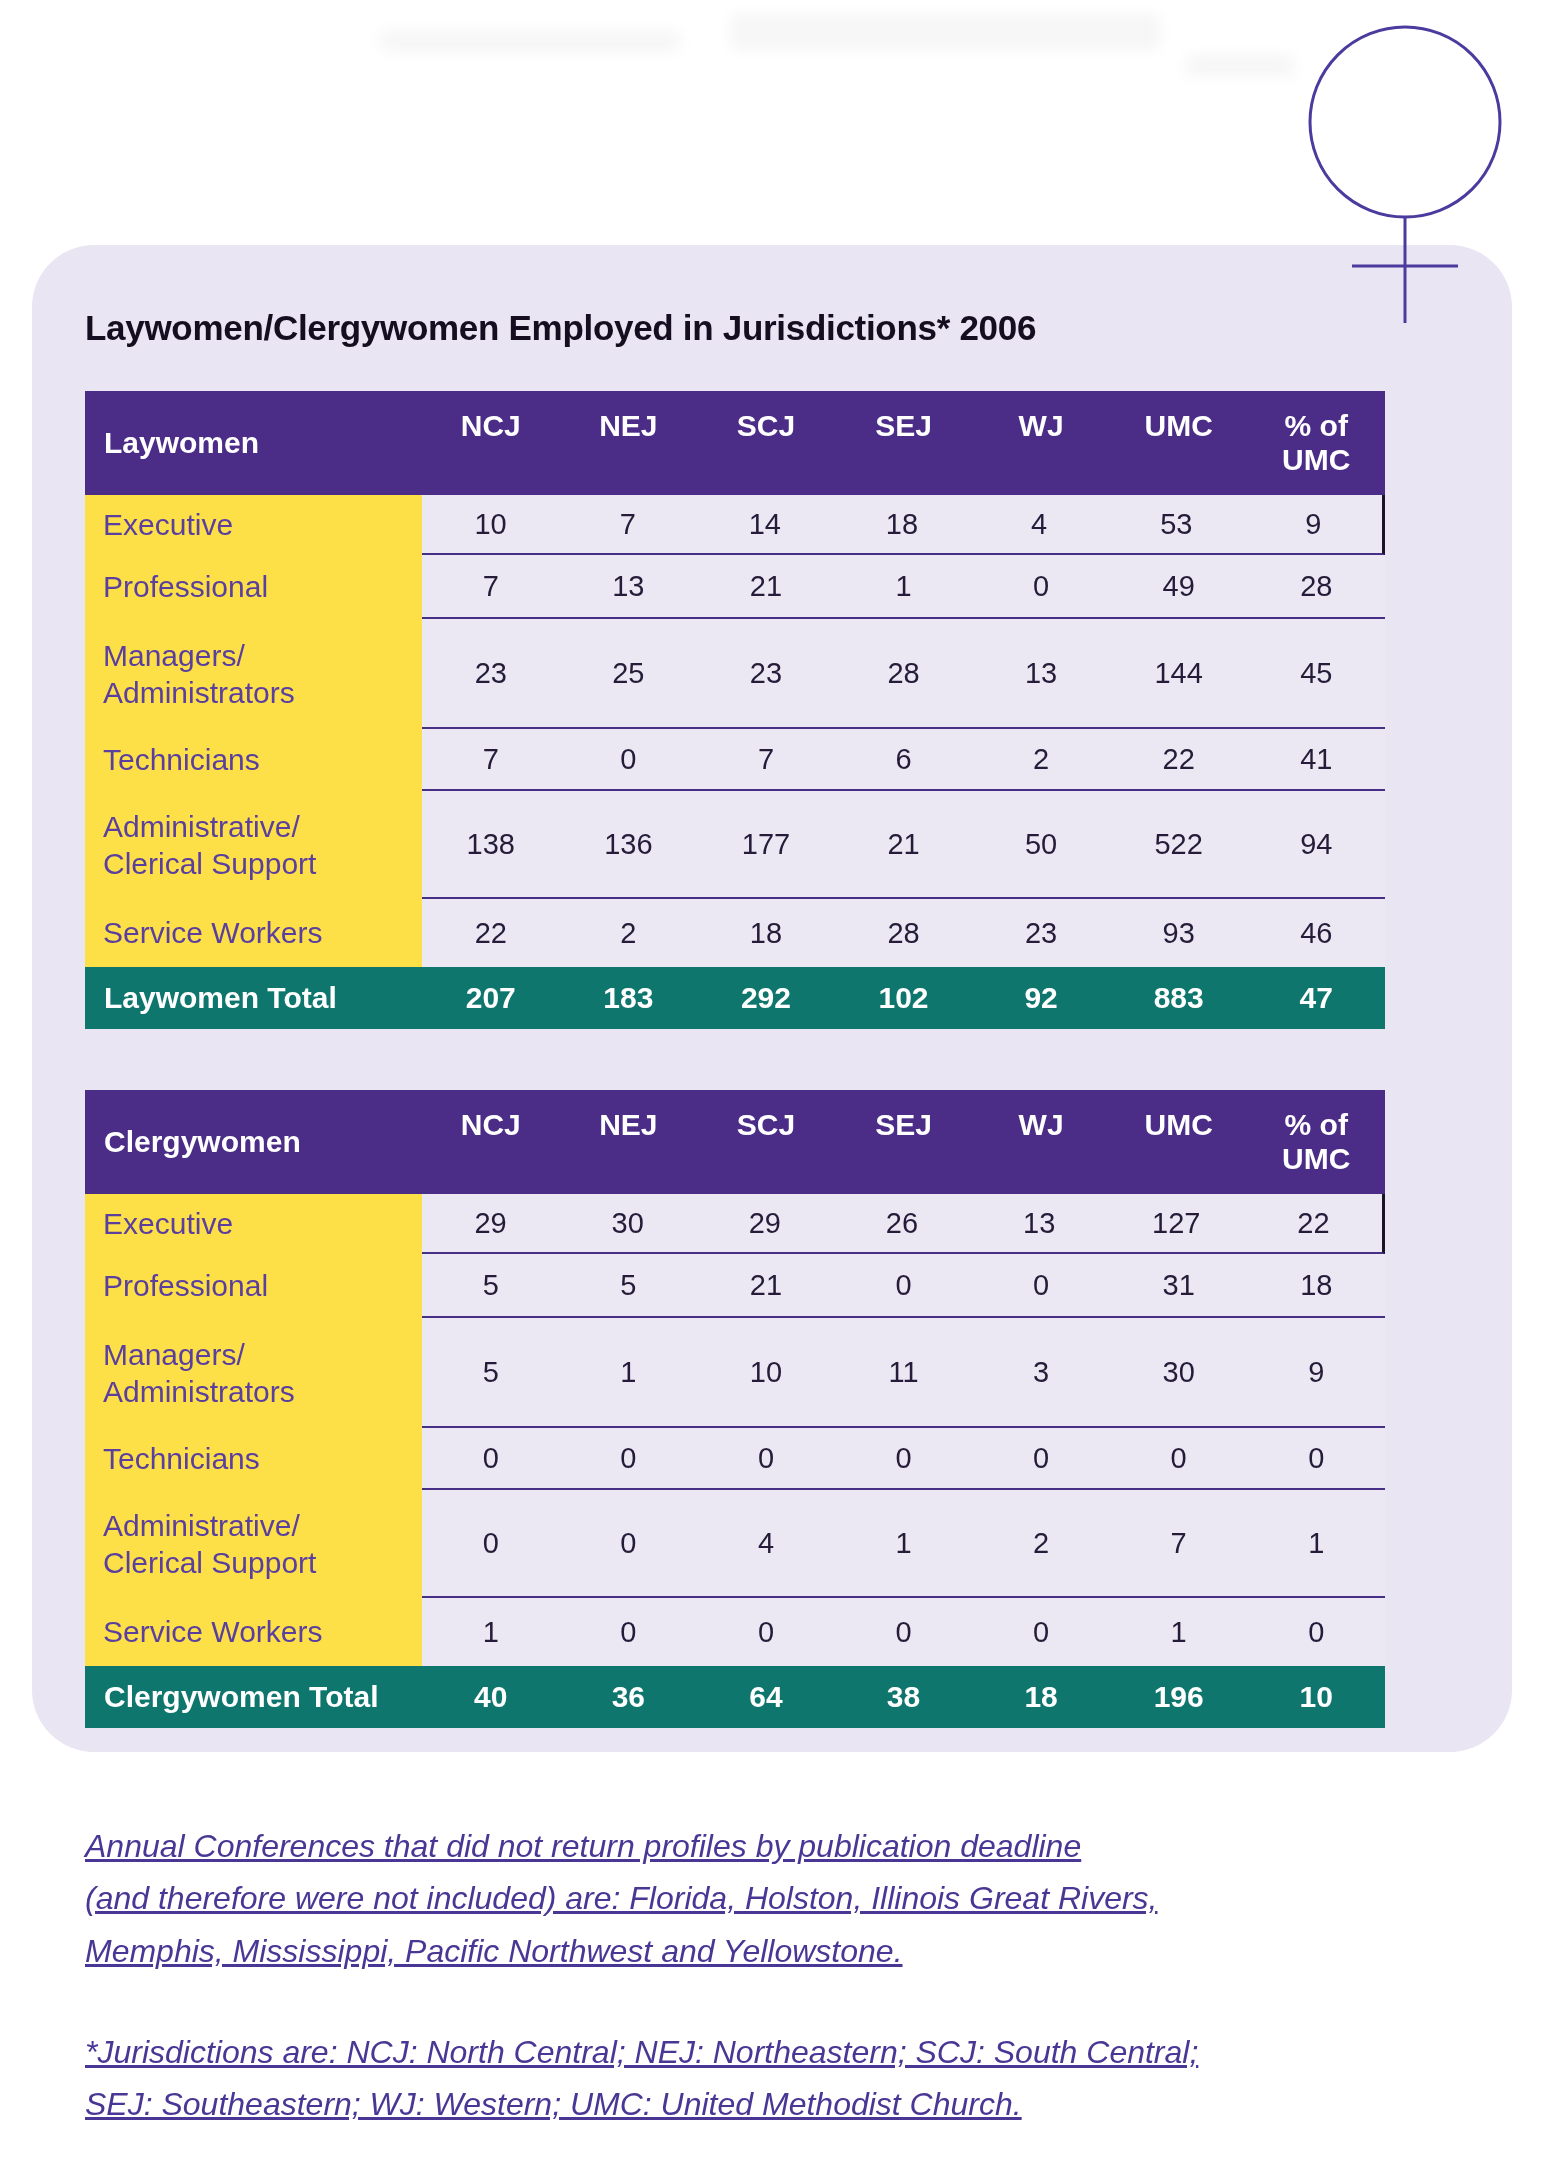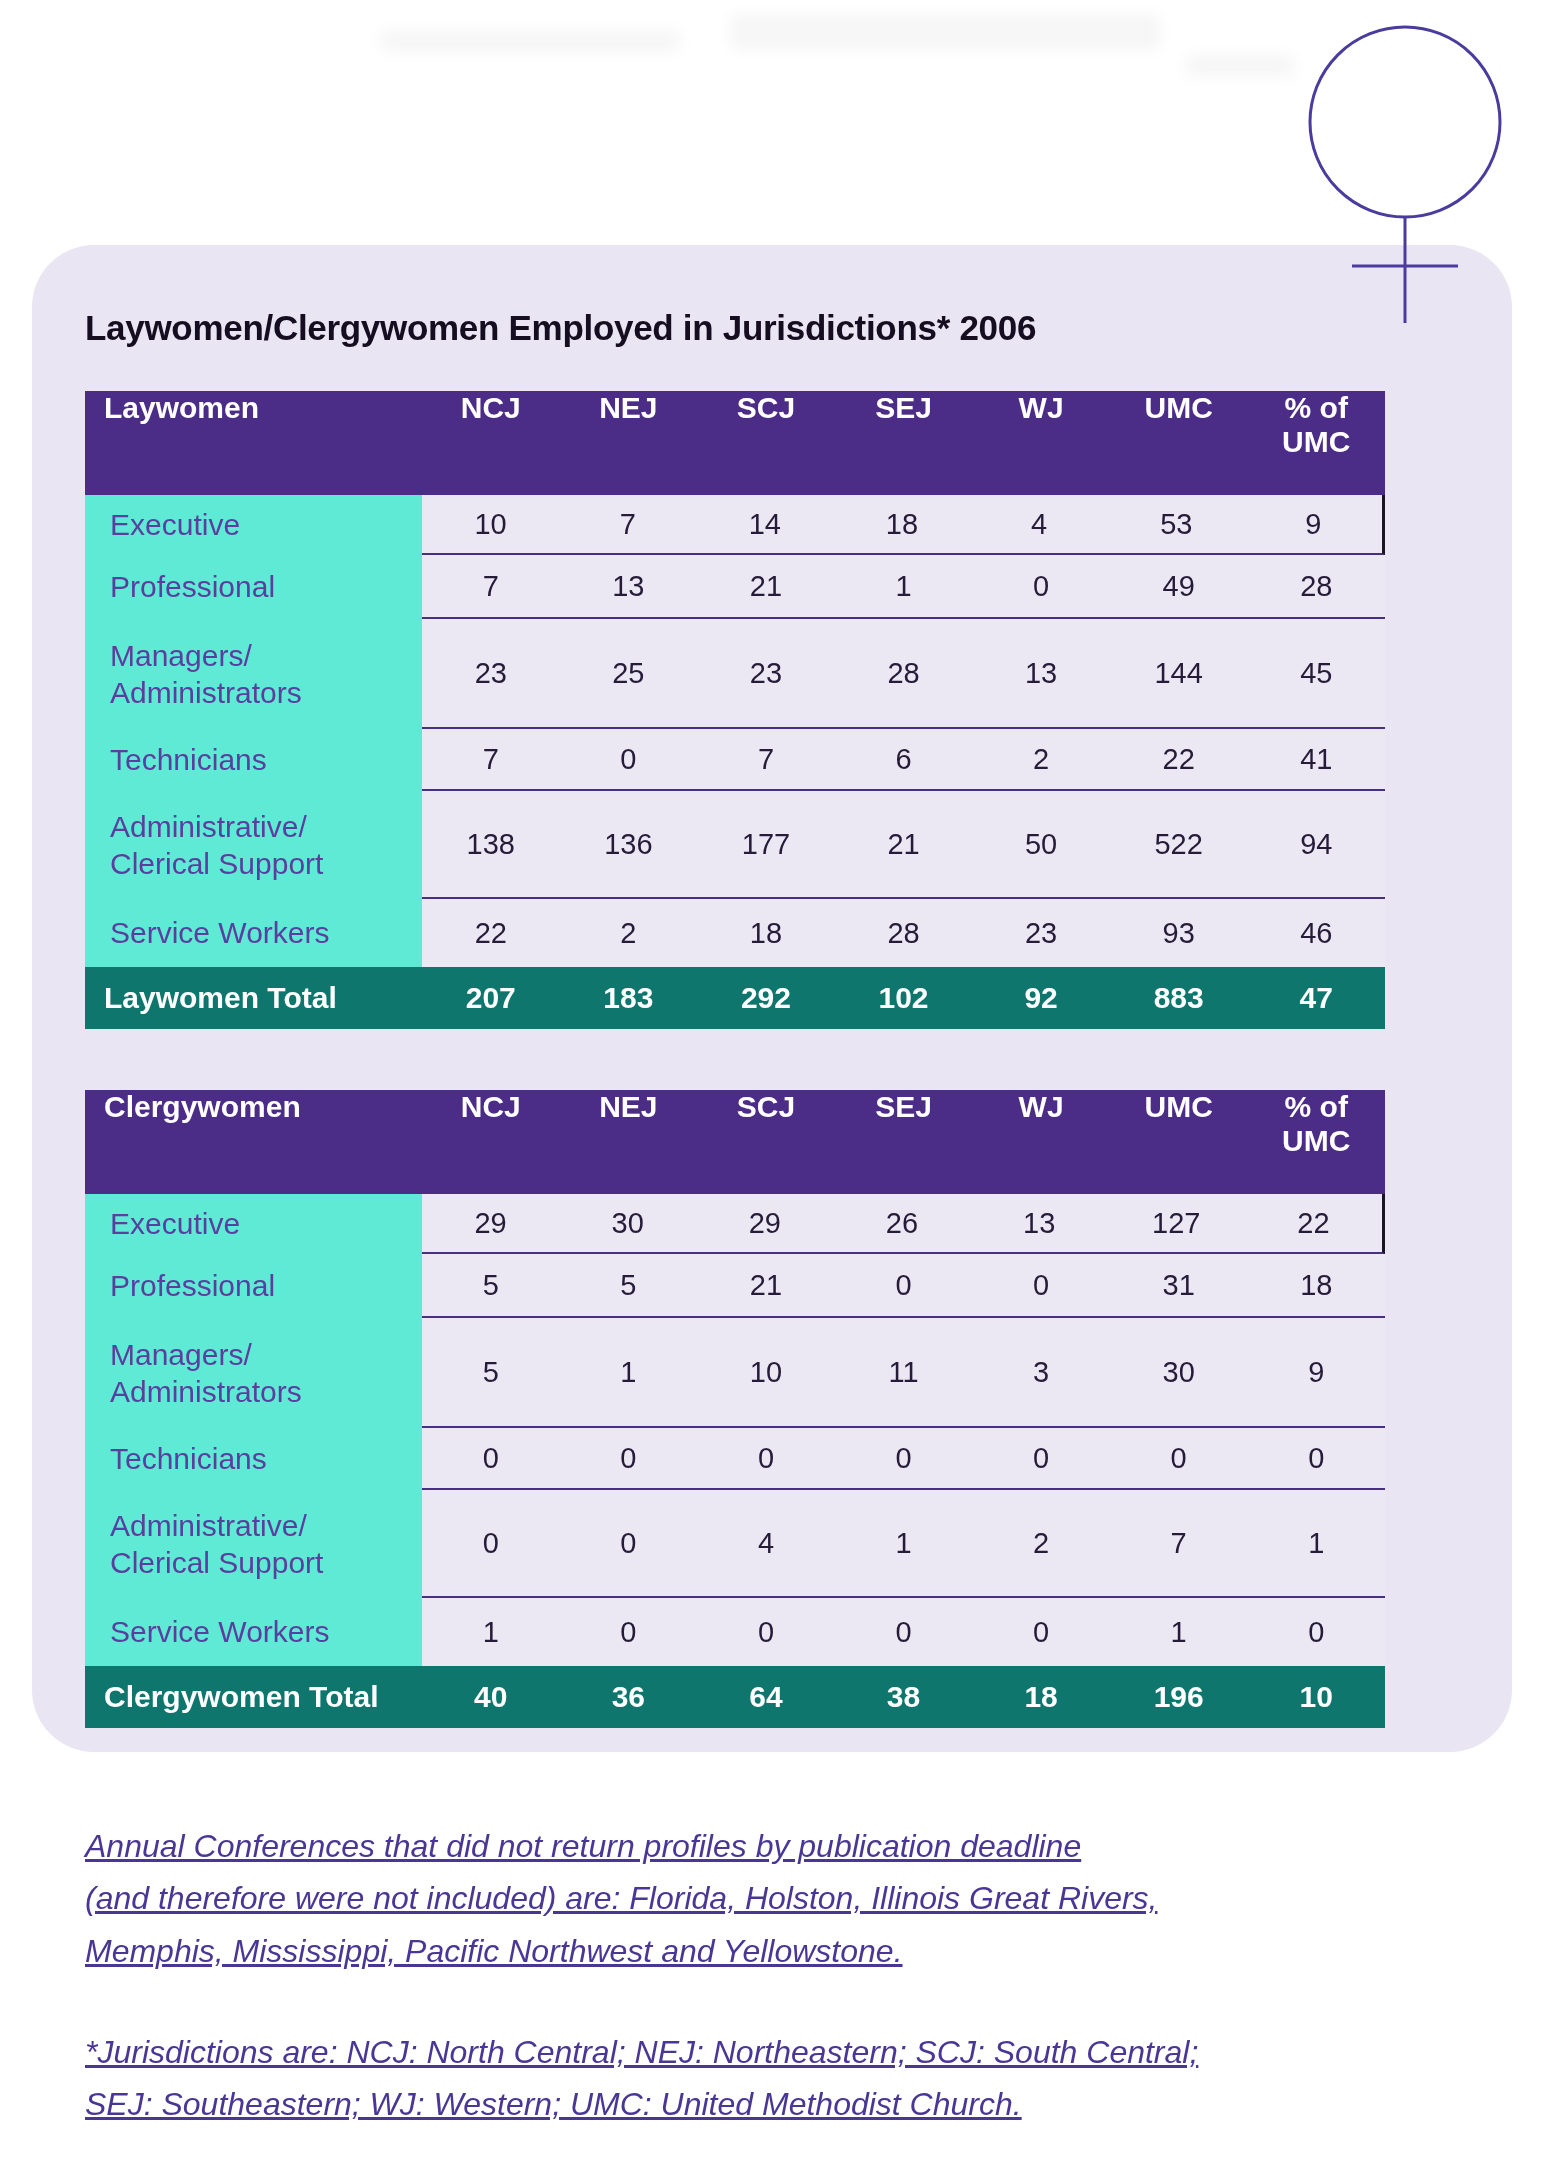--- a/index.html
+++ b/index.html
@@ -21,31 +21,31 @@
   .page-title{
     position:absolute;left:85px;top:292px;
     font-size:35px;font-weight:700;color:#150e20;letter-spacing:-.3px;margin-top:16px;
   }
 
   .jtable{position:absolute;left:85px;width:1300px;}
   #table-laywomen{top:391px;}
   #table-clergywomen{top:1090px;}
 
   .thead{
-    display:flex;height:104px;
+    display:flex;align-items:center;height:104px;
     background:#4b2d87;color:#ffffff;font-weight:700;font-size:30px;
   }
   .hlabel{width:337px;padding-left:19px;box-sizing:border-box;}
   .hcells{width:963px;display:flex;}
   .hc{flex:1;text-align:center;white-space:pre-line;line-height:1.12;}
 
   .row{display:flex;}
   .rlabel{
-    width:337px;background:#5eead4;color:#5a3f9f;font-size:30px;
-    display:flex;align-items:center;padding-left:25px;box-sizing:border-box;
+    width:337px;background:#fde047;color:#5a3f9f;font-size:30px;
+    display:flex;align-items:center;padding-left:18px;box-sizing:border-box;
     white-space:pre-line;line-height:1.25;
   }
   .cells{
     width:963px;display:flex;background:#ebe8f4;
     border-bottom:2px solid #472f85;box-sizing:border-box;
   }
   .row.noline .cells{border-bottom:none;}
   .row.tick .cells{border-right:3px solid #1a1426;}
   .cell{
     flex:1;display:flex;align-items:center;justify-content:center;

